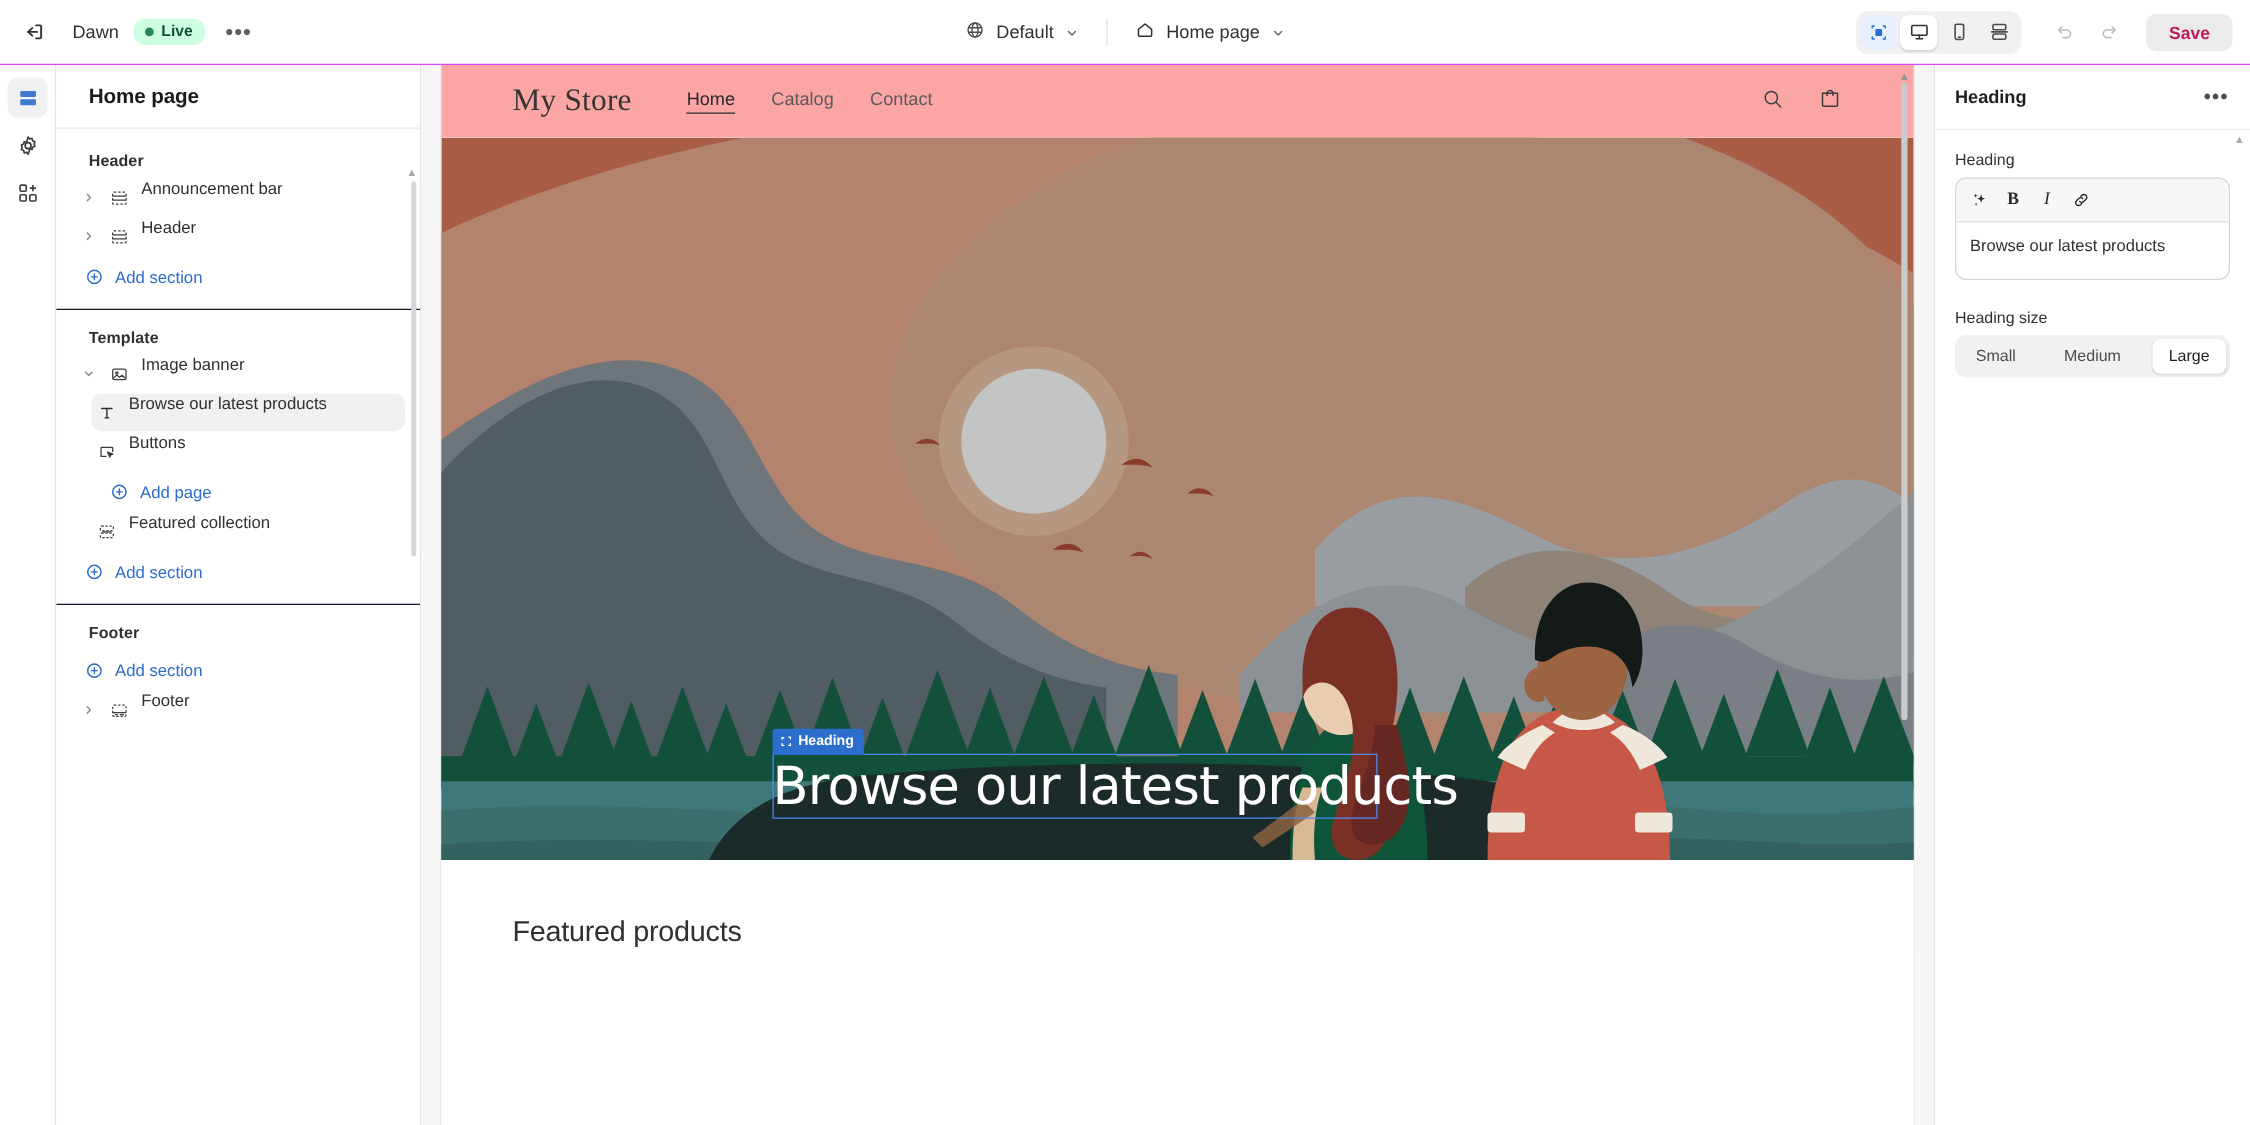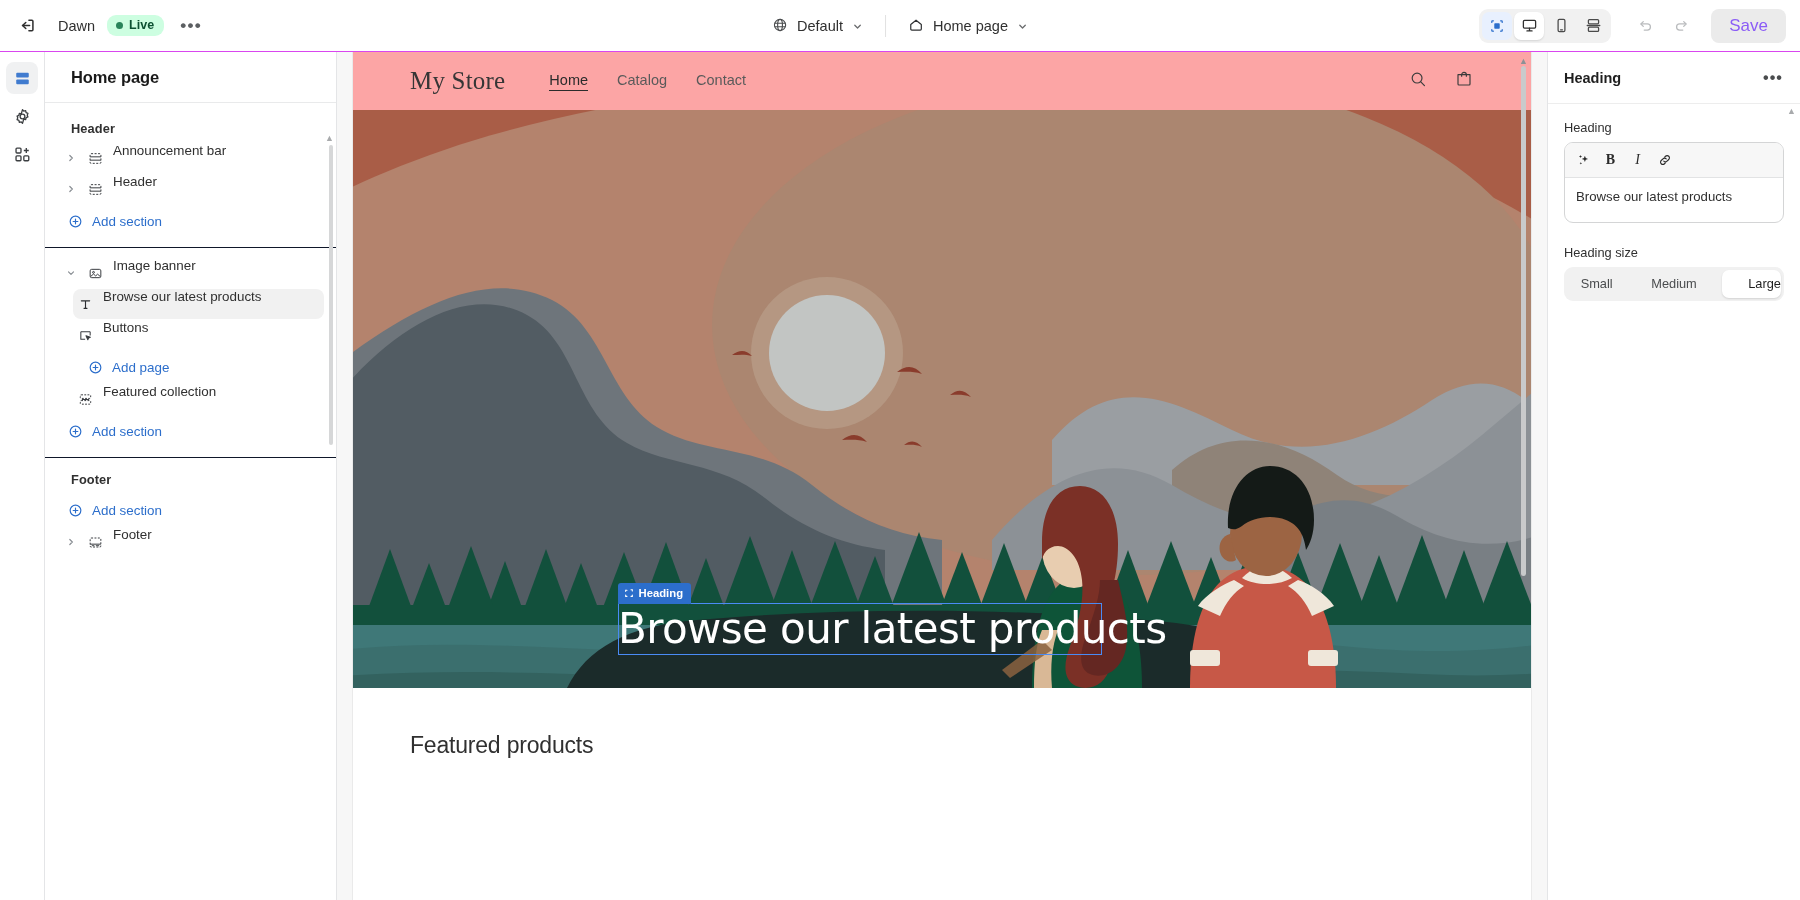--- a/index.html
+++ b/index.html
@@ -69,23 +69,23 @@
     width: 30px; height: 28px; border-radius: 7px;
     display: flex; align-items: center; justify-content: center;
     cursor: pointer; color: #4a4a4a; background: transparent; border: none;
   }
   .seg-btn.active-white { background: #fff; box-shadow: 0 1px 2px rgba(0,0,0,.12); color:#303030; }
   .seg-btn.active-blue { background: #e8f0fe; color: #2c6ecb; }
   .seg-sep { width: 10px; }
   .undo-btn { width: 32px; height: 32px; display:flex; align-items:center; justify-content:center; color:#babcbe; border-radius:8px; }
   .save-btn {
     margin-left: 10px;
-    background: #ebebeb; color: #8b5cf6;
+    background: #ebebeb; color: #be185d;
     border: none; border-radius: 8px;
-    font-size: 17px; font-weight: 400;
+    font-size: 14px; font-weight: 700;
     padding: 7px 18px; cursor: default;
     font-family: inherit;
   }
 
   
   .body-row { flex: 1; display: flex; min-height: 0; background: #f7f7f7; }
 
   
   .rail {
     width: 45px; min-width: 45px;
@@ -258,21 +258,21 @@
   }
   .insp-block { margin-top: 22px; }
   .segmented {
     display: flex; background: #f1f1f1; border-radius: 9px; padding: 3px; gap: 18px;
   }
   .seg-opt {
     flex: 1; text-align: center; border-radius: 7px;
     padding: 6px 0 7px 0; font-size: 12.8px; color: #4a4c4e; cursor: pointer;
     white-space: nowrap;
   }
-  .seg-opt.selected { background: #fff; color: #1f1f1f; box-shadow: 0 1px 2px rgba(0,0,0,.13); text-align: right; }
+  .seg-opt.selected { background: #fff; color: #1f1f1f; box-shadow: 0 1px 2px rgba(0,0,0,.13); }
   .insp-scrollarrow { position:absolute; right:4px; top:54px; color:#a8aaac; font-size:9px; }
 </style>
 </head>
 <body>
 
 <div class="app">
 
   <div class="topbar">
     <div class="topbar-left">
       <div class="tb-iconbtn" title="Exit">
@@ -438,20 +438,21 @@
               <svg width="15" height="15" viewBox="0 0 18 18" fill="none" stroke="#2c6ecb" stroke-width="1.4" stroke-linecap="round">
                 <circle cx="9" cy="9" r="6.4"></circle>
                   <path d="M9 6.2v5.6M6.2 9h5.6"></path>
               </svg>
             </span>
             <span>Add section</span>
           </div>
         </div>
 
         <div class="sb-group">
+          <div class="sb-group-label">Template</div>
 
           <div class="sb-item">
             <span class="sb-chevron">
               <svg width="10" height="10" viewBox="0 0 12 12" fill="none" stroke="#8c9196" stroke-width="1.5" stroke-linecap="round" stroke-linejoin="round">
                   <path d="M3 4.6 6 7.6l3-3"></path>
                 </svg>
             </span>
             <span class="sb-ico">
               <svg width="15" height="15" viewBox="0 0 18 18" fill="none" stroke="#3a3d41" stroke-width="1.2" stroke-linejoin="round">
                 <rect x="2.6" y="4" width="12.8" height="10" rx="1.8"></rect>

